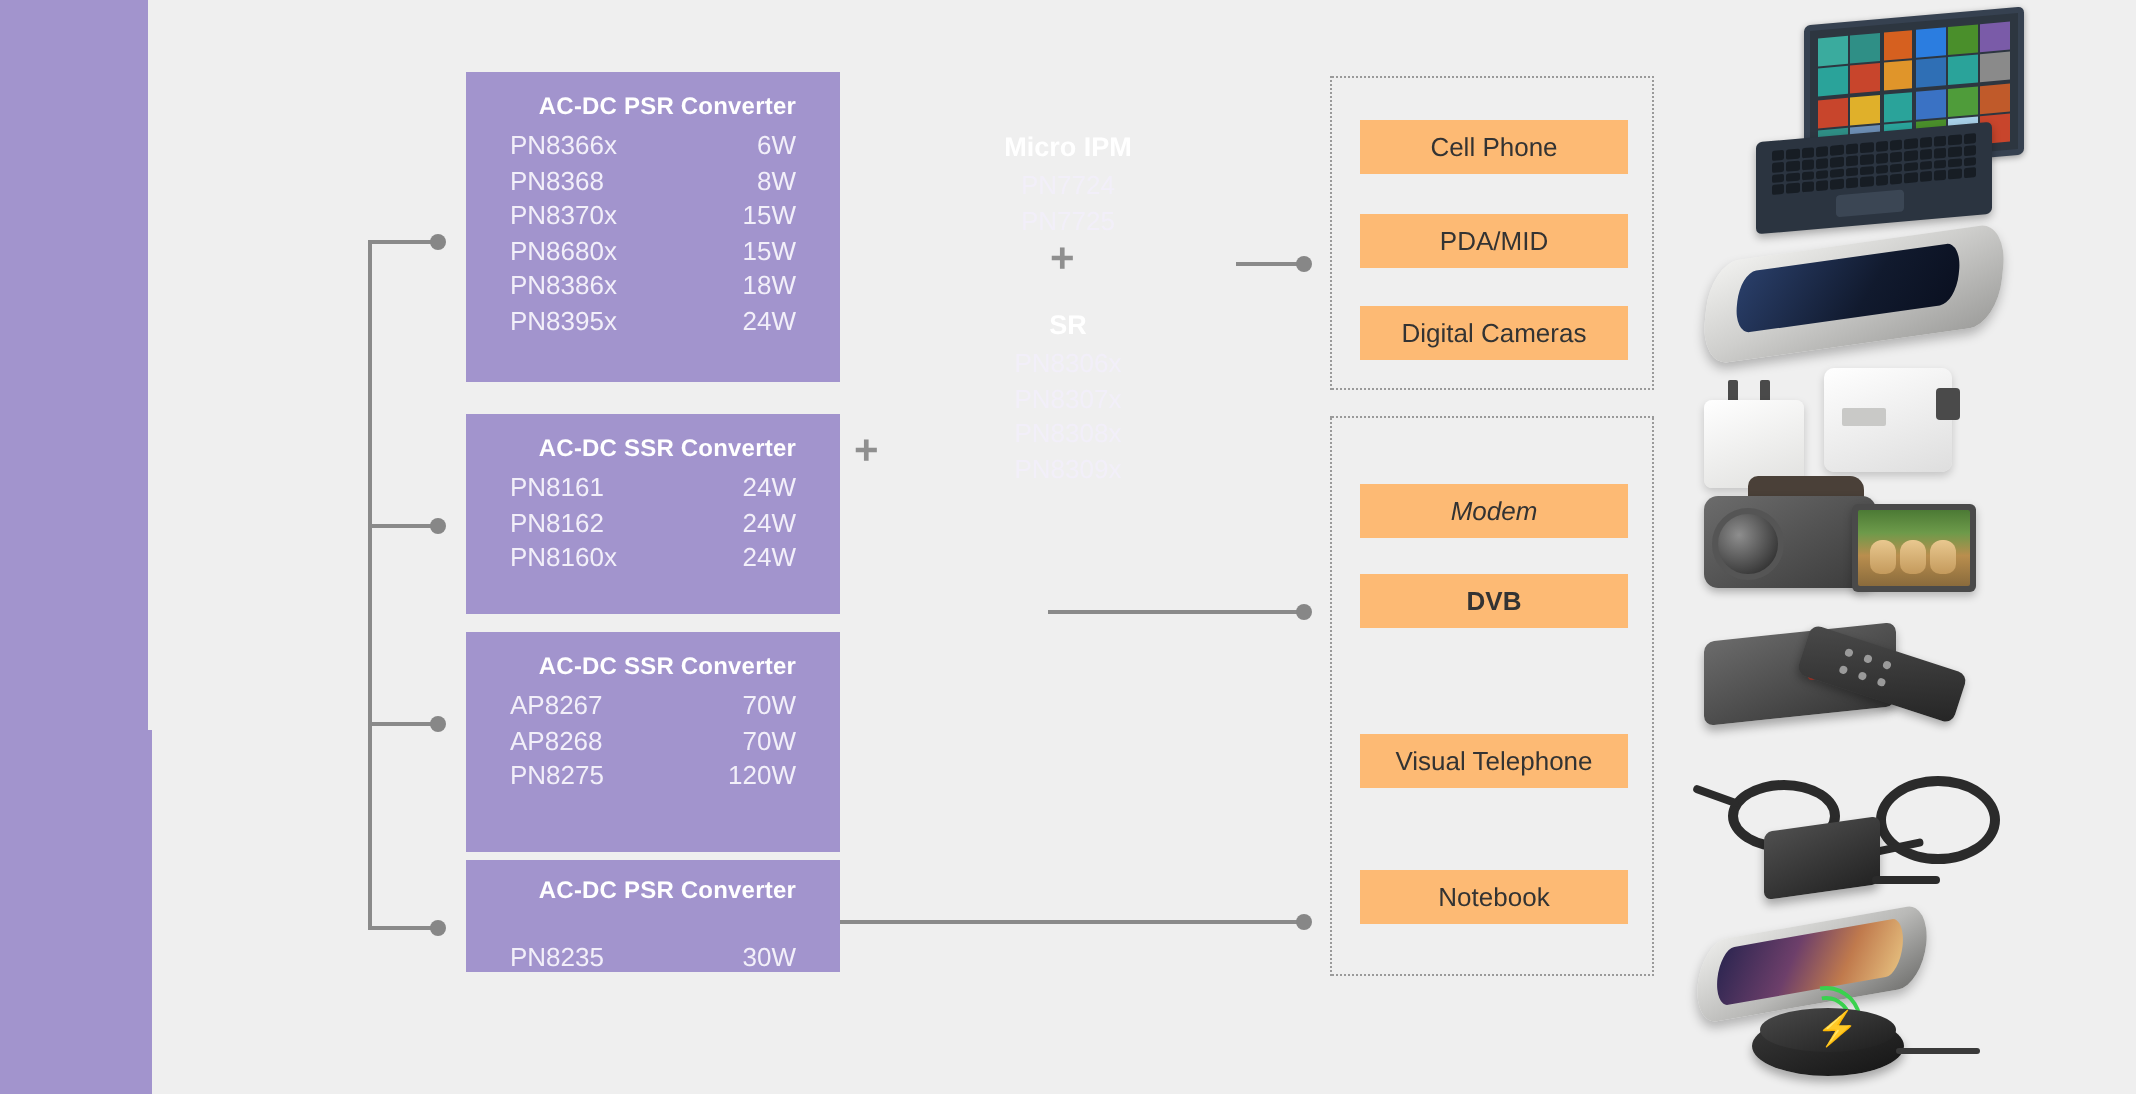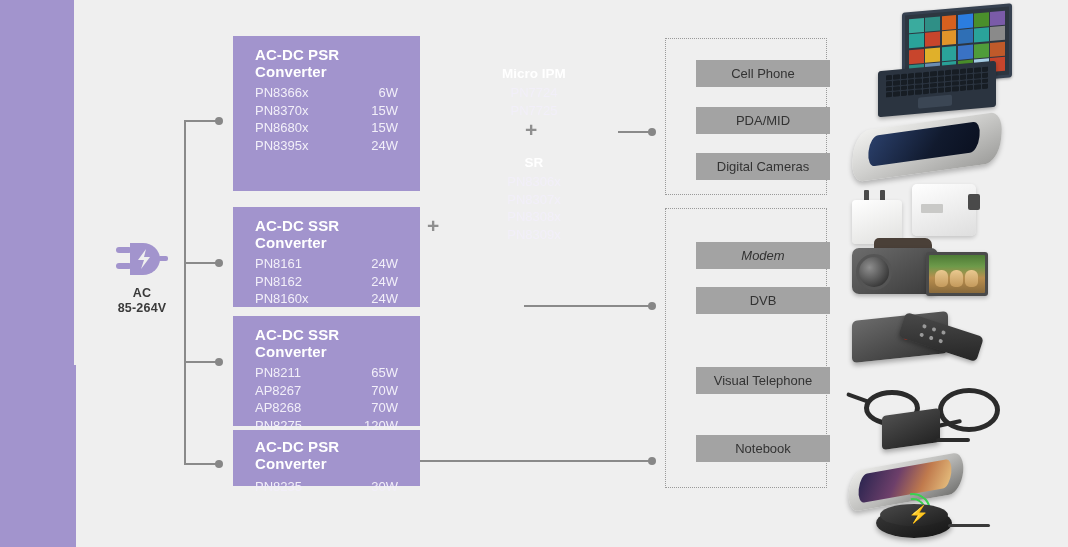--- a/index.html
+++ b/index.html
@@ -21,36 +21,36 @@
   .ac-label{
     margin-top:6px;font-size:12.5px;font-weight:bold;color:#3a3a3a;
     line-height:15px;letter-spacing:.2px;
   }
 
   
   .pblock{
     position:absolute;background:#a294cd;color:#fff;box-sizing:border-box;
   }
   .pblock .ptitle{
-    text-align:left;font-weight:bold;font-size:15px;color:#ffffff;
+    text-align:right;font-weight:bold;font-size:12px;color:#ffffff;
     letter-spacing:.1px;
   }
   .prow{
     display:flex;justify-content:space-between;
     font-size:13px;color:#f2eff9;line-height:17.5px;
   }
   .prow .pn{text-align:left;}
   .prow .pw{text-align:center;}
 
   #blk-psr1{left:233px;top:36px;width:187px;height:155px;padding:10px 22px 0 22px;}
   #blk-ssr1{left:233px;top:207px;width:187px;height:100px;padding:10px 22px 0 22px;}
   #blk-ssr2{left:233px;top:316px;width:187px;height:110px;padding:10px 22px 0 22px;}
   #blk-psr2{left:233px;top:430px;width:187px;height:56px;padding:8px 22px 0 22px;}
   #blk-psr1 .ptitle,#blk-ssr1 .ptitle,#blk-ssr2 .ptitle,#blk-psr2 .ptitle{margin-bottom:4px;}
-  #blk-psr2 .prow{margin-top:6px;gap:32px;}
+  #blk-psr2 .prow{margin-top:18px;gap:32px;}
 
   
   #blk-sr{
     left:450px;top:36px;width:74px;height:365px;
     background:#a294cd;color:#fff;
   }
   #blk-sr .sr-inner{position:absolute;left:0;right:0;top:155px;text-align:center;}
   #blk-sr .ptitle{font-weight:bold;font-size:13.5px;margin-bottom:3px;}
   #blk-sr .srpn{font-size:13px;color:#f2eff9;line-height:17.5px;}
 
@@ -72,22 +72,22 @@
   #plus-2{left:525px;top:119px;}
 
   
   .appgroup{
     position:absolute;border:1.5px dotted #9a9a9a;background:transparent;
     box-sizing:border-box;
   }
   #appgrp-1{left:665px;top:38px;width:162px;height:157px;}
   #appgrp-2{left:665px;top:208px;width:162px;height:280px;}
   .appbox{
-    position:absolute;left:30px;width:134px;height:27px;
-    background:#a3a3a3;color:#333;
+    position:absolute;left:14px;width:134px;height:27px;
+    background:#fdba74;color:#333;
     font-size:13px;display:flex;align-items:center;justify-content:center;
   }
 
   
   .line{position:absolute;background:#8a8a8a;}
   .hline{height:1.6px;}
   .vline{width:1.6px;}
   .dot{
     position:absolute;width:8px;height:8px;border-radius:50%;
     background:#878787;
@@ -195,35 +195,20 @@
   .bolt{position:absolute;left:60px;top:44px;color:#2fd34a;font-size:17px;line-height:1;}
   .wave{position:absolute;border:2.5px solid #39d14e;border-radius:50%;
     border-color:#39d14e transparent transparent transparent;transform:rotate(35deg);}
   .pad-cord{position:absolute;left:100px;top:62px;width:42px;height:3px;background:#3a3a3a;border-radius:2px;}
 </style>
 </head>
 <body>
 
 <div id="stage">
 
-  <div class="abs" id="ac-source">
-    <span>
-      <svg class="plug-icon" width="52" height="42" viewBox="0 0 52 42" aria-hidden="true">
-        <rect x="0" y="9" width="16" height="6" rx="3" fill="#a294cd"></rect>
-        <rect x="0" y="25" width="16" height="6" rx="3" fill="#a294cd"></rect>
-        <path d="M14 5 h13 a17 16 0 0 1 17 16 a17 16 0 0 1 -17 16 h-13 z" fill="#a294cd"></path>
-        <rect x="42" y="18" width="10" height="5" rx="2" fill="#a294cd"></rect>
-        <path d="M30 11 L22 22 h6 l-3 9 l9 -12 h-6 z" fill="#efefef"></path>
-      </svg>
-    </span>
-    <div class="ac-label">
-      <div>AC</div>
-      <div>85-264V</div>
-    </div>
-  </div>
 
   <div class="line hline abs" style="left:184px;top:262px;width:30px;"></div>
   <div class="line vline abs" style="left:184px;top:120px;height:344px;"></div>
 
   <div class="line hline abs" style="left:184px;top:120px;width:36px;"></div>
   <div class="line hline abs" style="left:184px;top:262px;width:36px;"></div>
   <div class="line hline abs" style="left:184px;top:361px;width:36px;"></div>
   <div class="line hline abs" style="left:184px;top:463px;width:36px;"></div>
 
   <div class="dot abs" style="left:215px;top:117px;"></div>
@@ -231,28 +216,36 @@
   <div class="dot abs" style="left:215px;top:358px;"></div>
   <div class="dot abs" style="left:215px;top:460px;"></div>
 
   <div class="pblock" id="blk-psr1">
     <div class="ptitle">AC-DC PSR Converter</div>
     <div class="prow">
       <span class="pn">PN8366x</span>
       <span class="pw">6W</span>
     </div>
     <div class="prow">
+      <span class="pn">PN8368</span>
+      <span class="pw">8W</span>
+    </div>
+    <div class="prow">
       <span class="pn">PN8370x</span>
       <span class="pw">15W</span>
     </div>
     <div class="prow">
       <span class="pn">PN8680x</span>
       <span class="pw">15W</span>
     </div>
     <div class="prow">
+      <span class="pn">PN8386x</span>
+      <span class="pw">18W</span>
+    </div>
+    <div class="prow">
       <span class="pn">PN8395x</span>
       <span class="pw">24W</span>
     </div>
   </div>
 
   <div class="pblock" id="blk-ssr1">
     <div class="ptitle">AC-DC SSR Converter</div>
     <div class="prow">
       <span class="pn">PN8161</span>
       <span class="pw">24W</span>
@@ -262,24 +255,20 @@
       <span class="pw">24W</span>
     </div>
     <div class="prow">
       <span class="pn">PN8160x</span>
       <span class="pw">24W</span>
     </div>
   </div>
 
   <div class="pblock" id="blk-ssr2">
     <div class="ptitle">AC-DC SSR Converter</div>
-    <div class="prow">
-      <span class="pn">PN8211</span>
-      <span class="pw">65W</span>
-    </div>
     <div class="prow">
       <span class="pn">AP8267</span>
       <span class="pw">70W</span>
     </div>
     <div class="prow">
       <span class="pn">AP8268</span>
       <span class="pw">70W</span>
     </div>
     <div class="prow">
       <span class="pn">PN8275</span>
@@ -327,21 +316,21 @@
   <div class="dot abs" style="left:648px;top:457px;"></div>
 
   <div class="appgroup" id="appgrp-1">
     <div class="appbox" style="top:21px;">Cell Phone</div>
     <div class="appbox" style="top:68px;">PDA/MID</div>
     <div class="appbox" style="top:114px;">Digital Cameras</div>
   </div>
 
   <div class="appgroup" id="appgrp-2">
     <div class="appbox" style="top:33px;font-style:italic;">Modem</div>
-    <div class="appbox" style="top:78px;">DVB</div>
+    <div class="appbox" style="top:78px;font-weight:bold;">DVB</div>
     <div class="appbox" style="top:123px;margin-top:35px;">Visual Telephone</div>
     <div class="appbox" style="top:226px;">Notebook</div>
   </div>
 
   <div id="products">
 
     <div class="prod" id="prod-laptop">
       <div class="tab-screen">
         <div class="tiles">
           <div class="tile" style="background:#3aab9e"></div>

